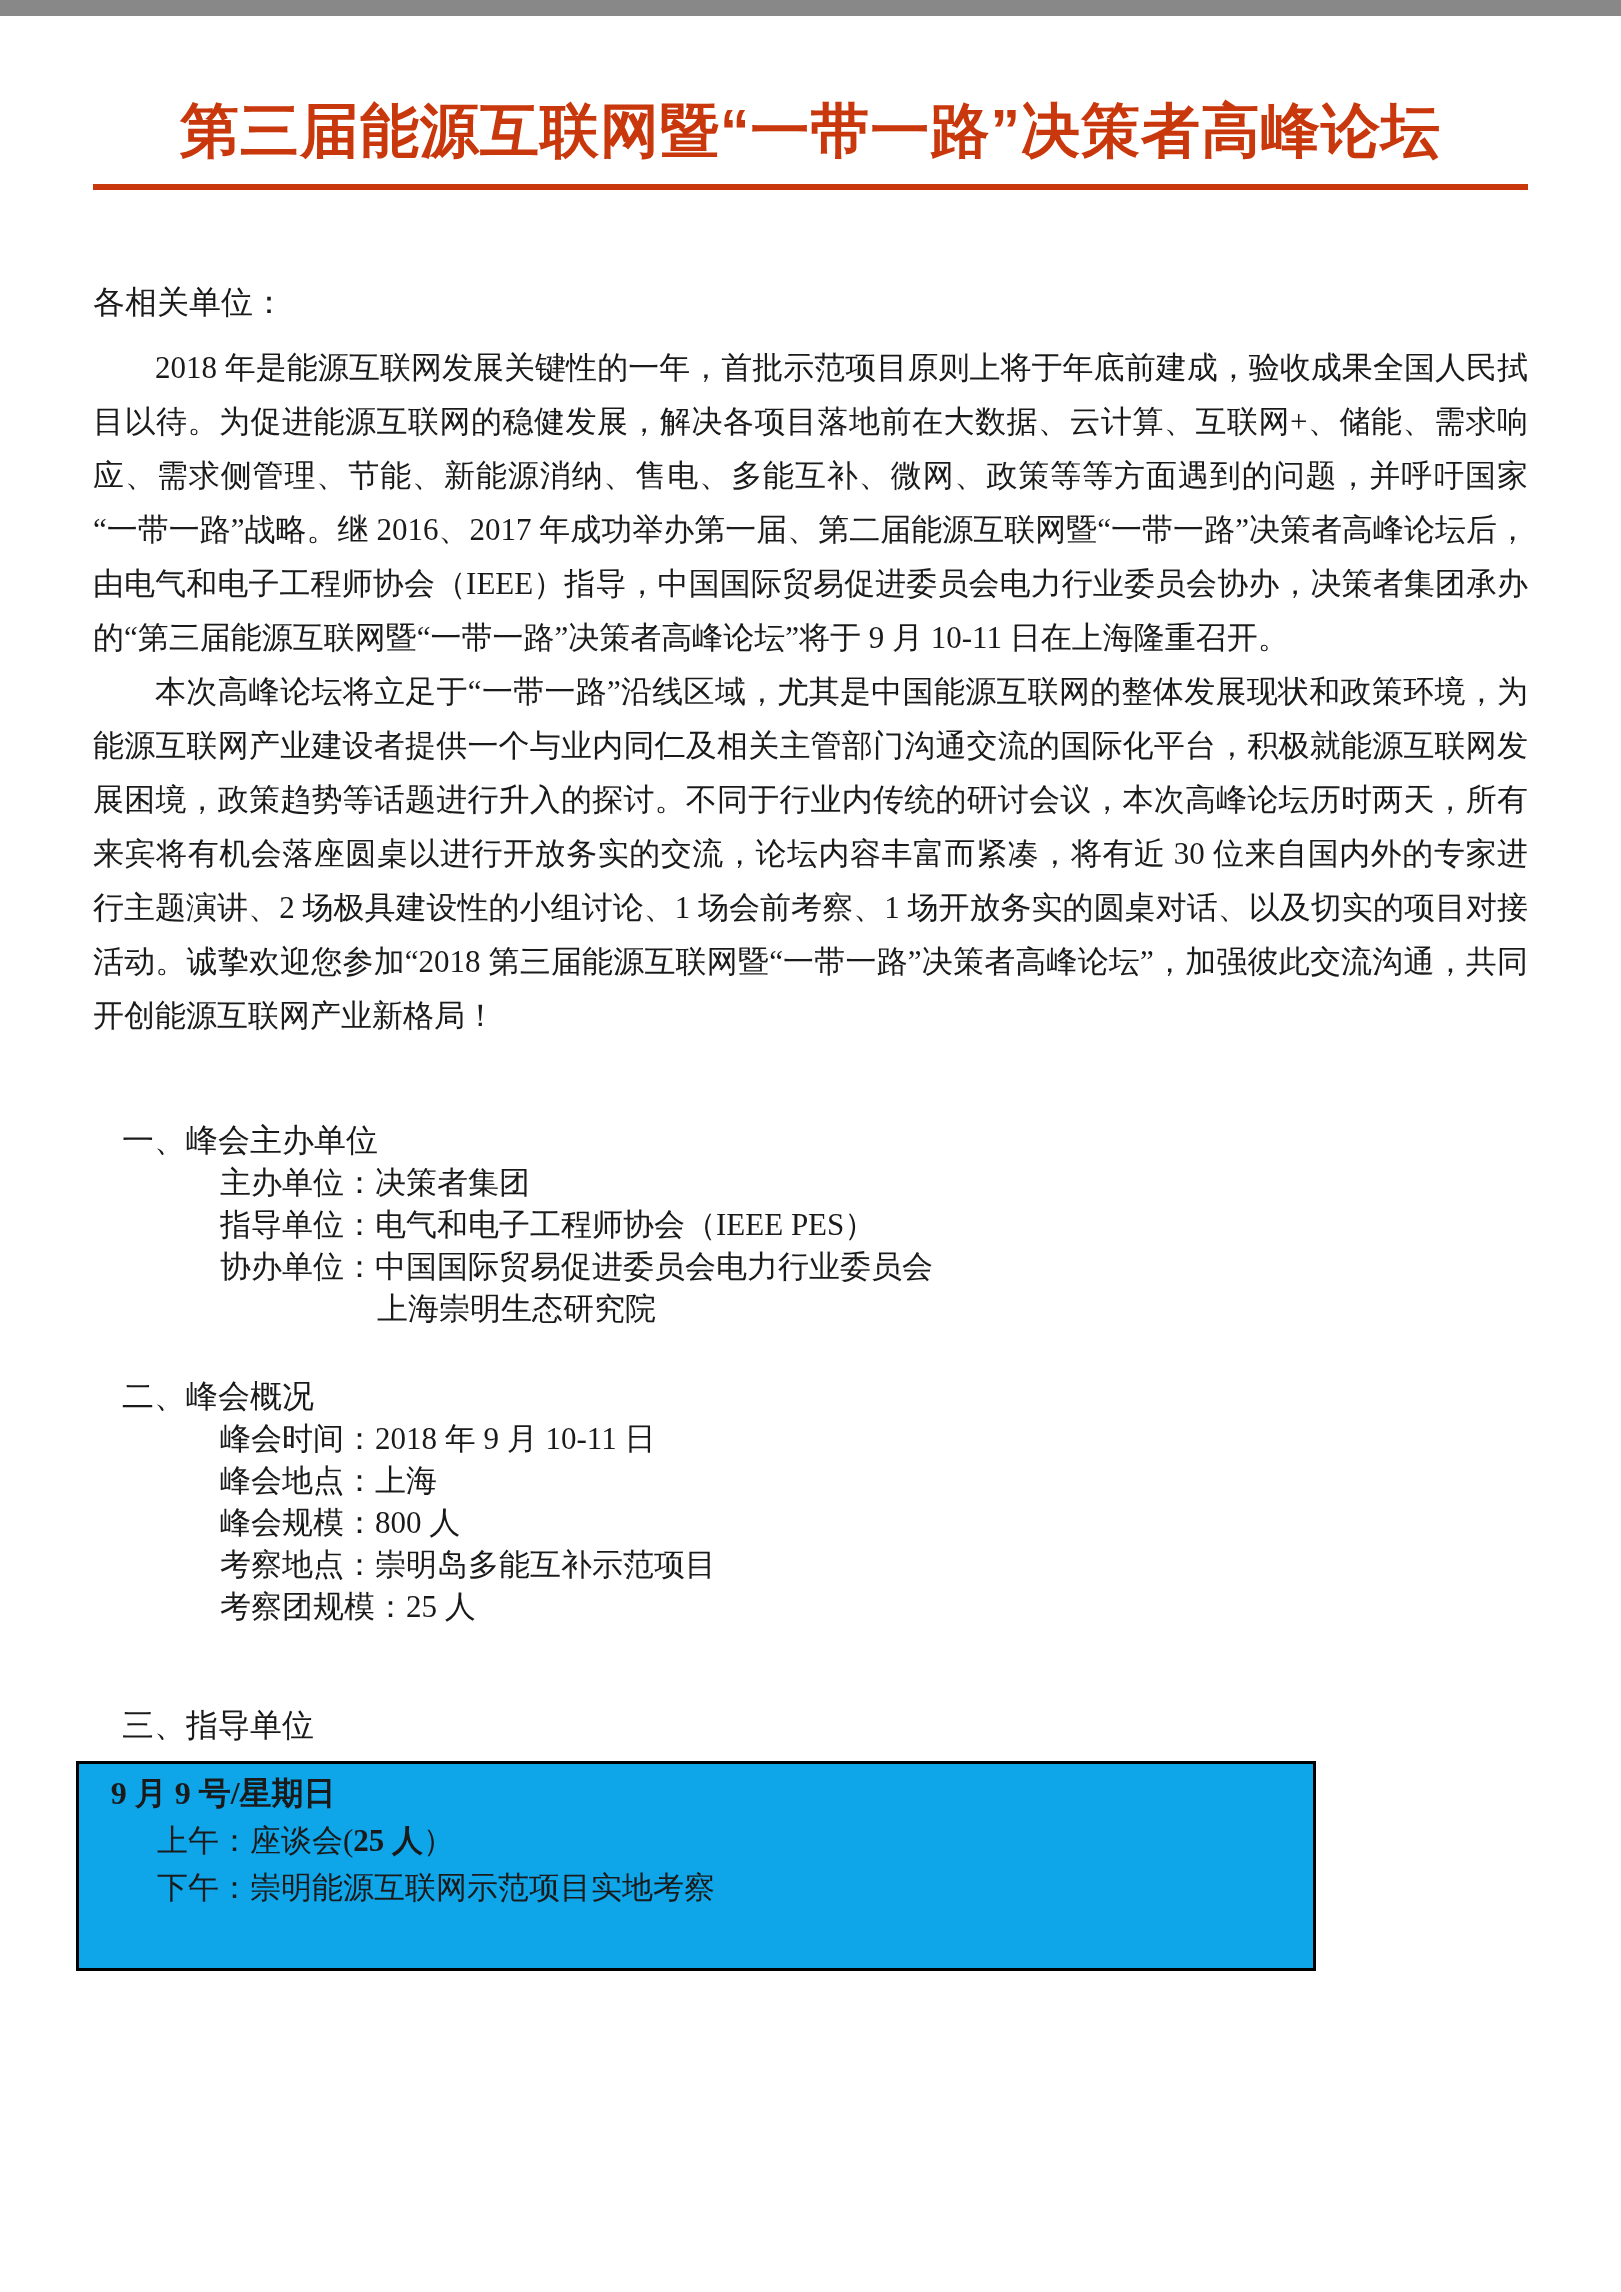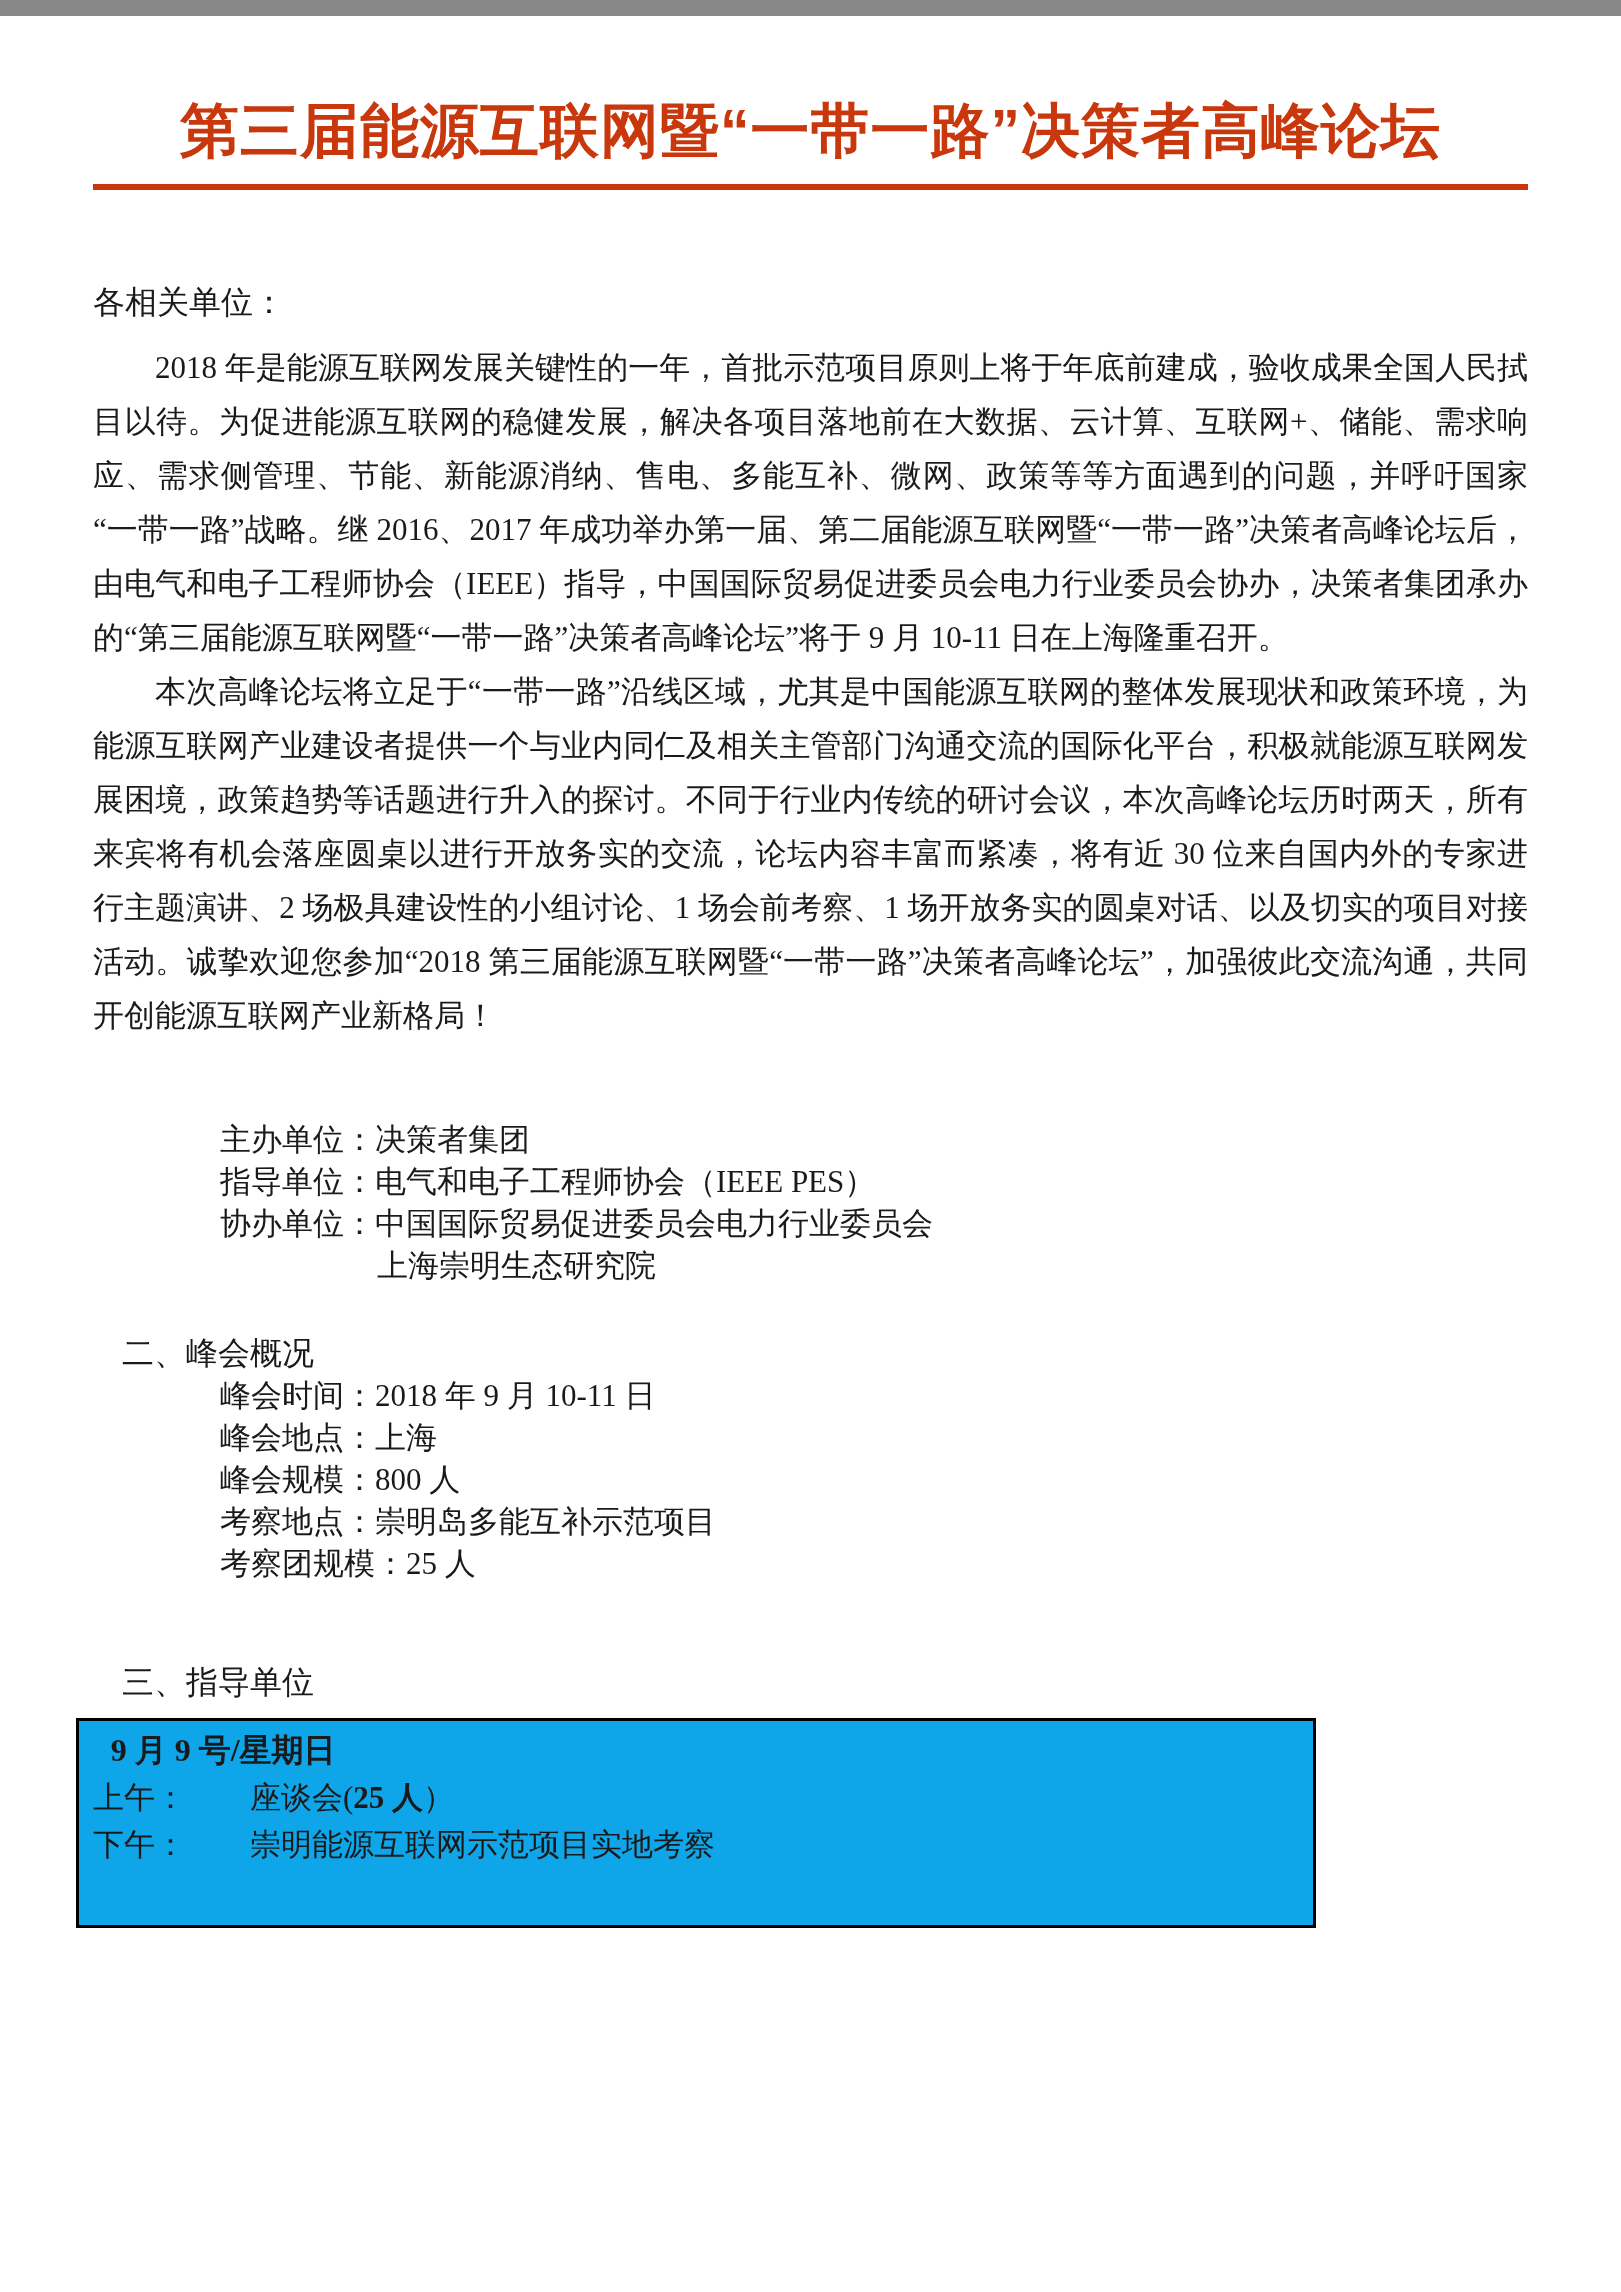--- a/index.html
+++ b/index.html
@@ -93,20 +93,21 @@
     padding-left:25.5px;
   }
   .agenda-row{
     display:flex;
     font-size:31px;
     line-height:47px;
   }
   .agenda-time{
     flex:0 0 157px;
     padding-left:7.8px;
+    text-align:right;
   }
   .agenda-activity .bold-seg{font-weight:700;}
 </style>
 </head>
 <body>
 
 <div class="page">
 
   <header>
     <h1 class="banner-title" style="color: rgb(201, 56, 12);">第三届能源互联网暨“一带一路”决策者高峰论坛</h1>
@@ -114,20 +115,21 @@
   </header>
 
 
   <p class="salutation">各相关单位：</p>
 
   <p class="body-para">2018 年是能源互联网发展关键性的一年，首批示范项目原则上将于年底前建成，验收成果全国人民拭目以待。为促进能源互联网的稳健发展，解决各项目落地前在大数据、云计算、互联网+、储能、需求响应、需求侧管理、节能、新能源消纳、售电、多能互补、微网、政策等等方面遇到的问题，并呼吁国家“一带一路”战略。继 2016、2017 年成功举办第一届、第二届能源互联网暨“一带一路”决策者高峰论坛后，由电气和电子工程师协会（IEEE）指导，中国国际贸易促进委员会电力行业委员会协办，决策者集团承办的“第三届能源互联网暨“一带一路”决策者高峰论坛”将于 9 月 10-11 日在上海隆重召开。</p>
 
   <p class="body-para">本次高峰论坛将立足于“一带一路”沿线区域，尤其是中国能源互联网的整体发展现状和政策环境，为能源互联网产业建设者提供一个与业内同仁及相关主管部门沟通交流的国际化平台，积极就能源互联网发展困境，政策趋势等话题进行升入的探讨。不同于行业内传统的研讨会议，本次高峰论坛历时两天，所有来宾将有机会落座圆桌以进行开放务实的交流，论坛内容丰富而紧凑，将有近 30 位来自国内外的专家进行主题演讲、2 场极具建设性的小组讨论、1 场会前考察、1 场开放务实的圆桌对话、以及切实的项目对接活动。诚挚欢迎您参加“2018 第三届能源互联网暨“一带一路”决策者高峰论坛”，加强彼此交流沟通，共同开创能源互联网产业新格局！</p>
 
   <section class="doc-section">
+    <div class="section-heading">一、峰会主办单位</div>
     <div class="section-line">主办单位：决策者集团</div>
     <div class="section-line">指导单位：电气和电子工程师协会（IEEE PES）</div>
     <div class="section-line">协办单位：中国国际贸易促进委员会电力行业委员会</div>
     <div class="section-line deep-indent">上海崇明生态研究院</div>
   </section>
 
   <section class="doc-section tight">
     <div class="section-heading">二、峰会概况</div>
     <div class="section-line">峰会时间：2018 年 9 月 10-11 日</div>
     <div class="section-line">峰会地点：上海</div>

